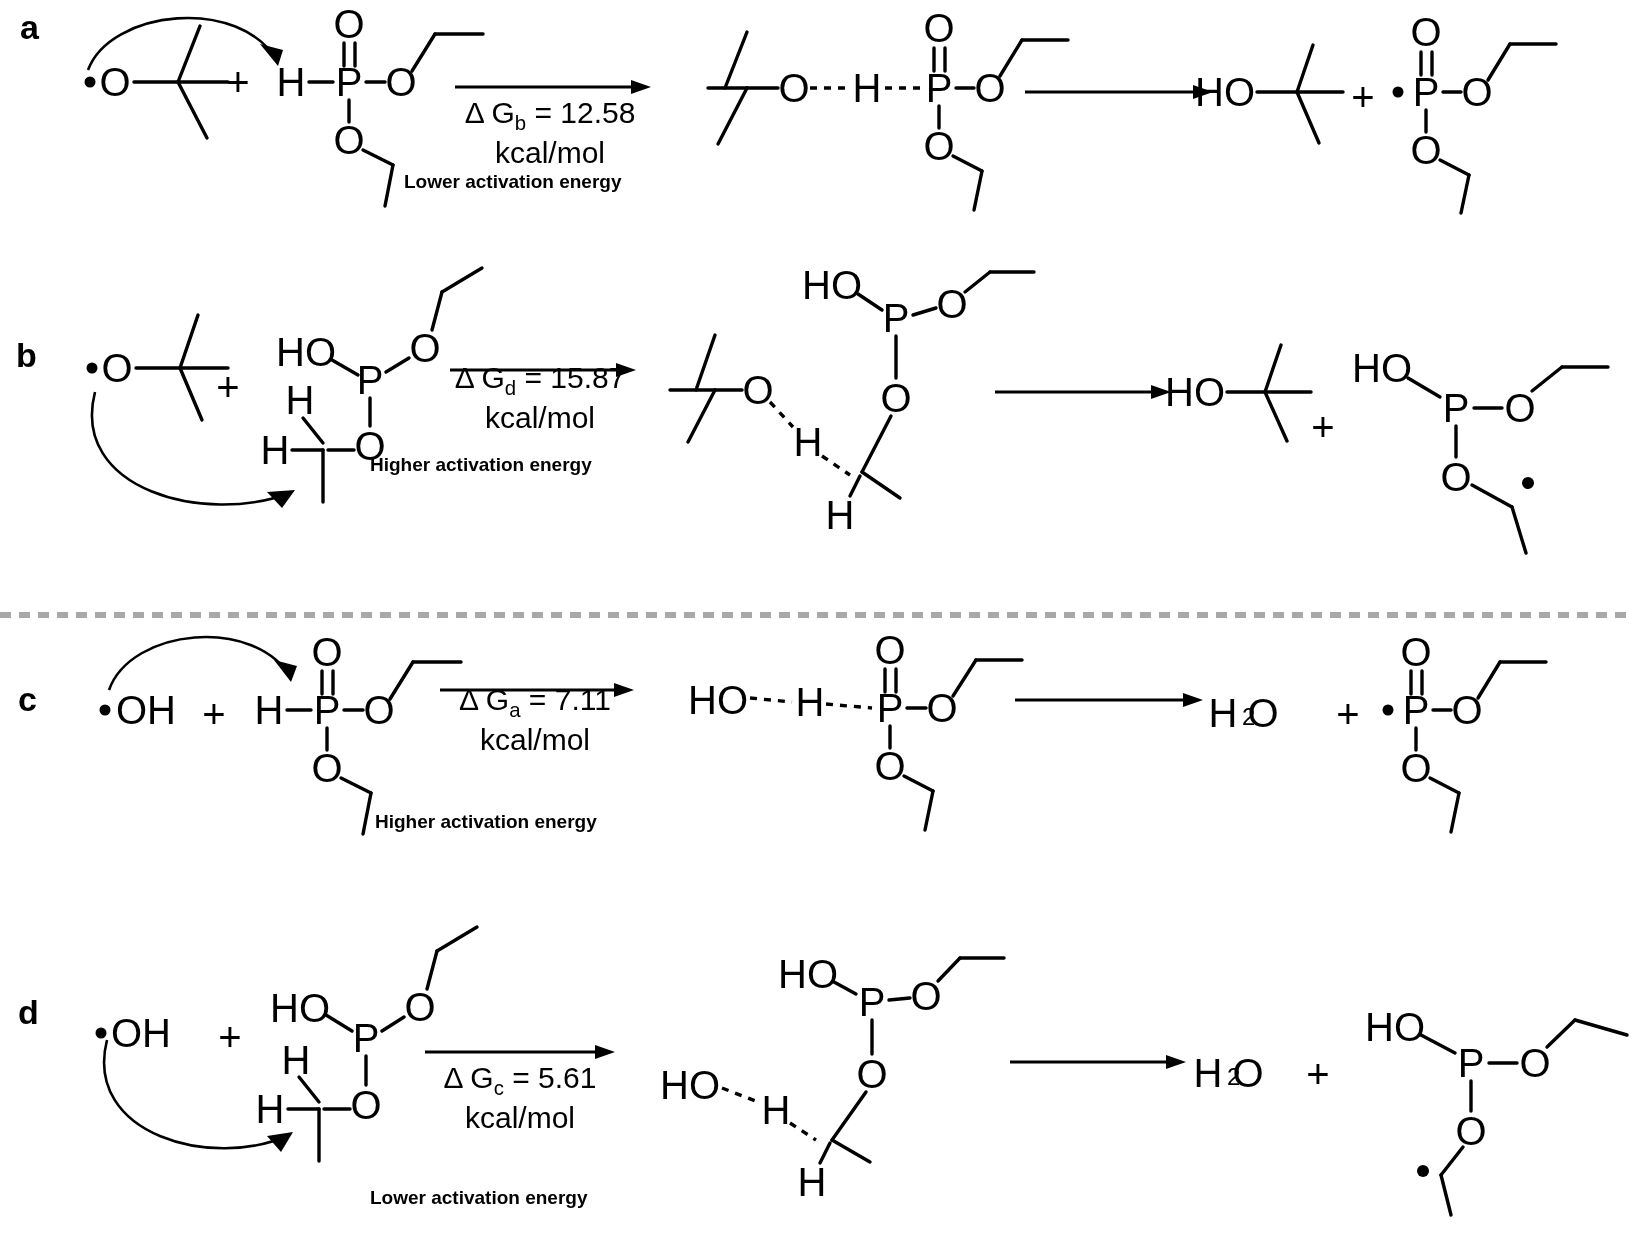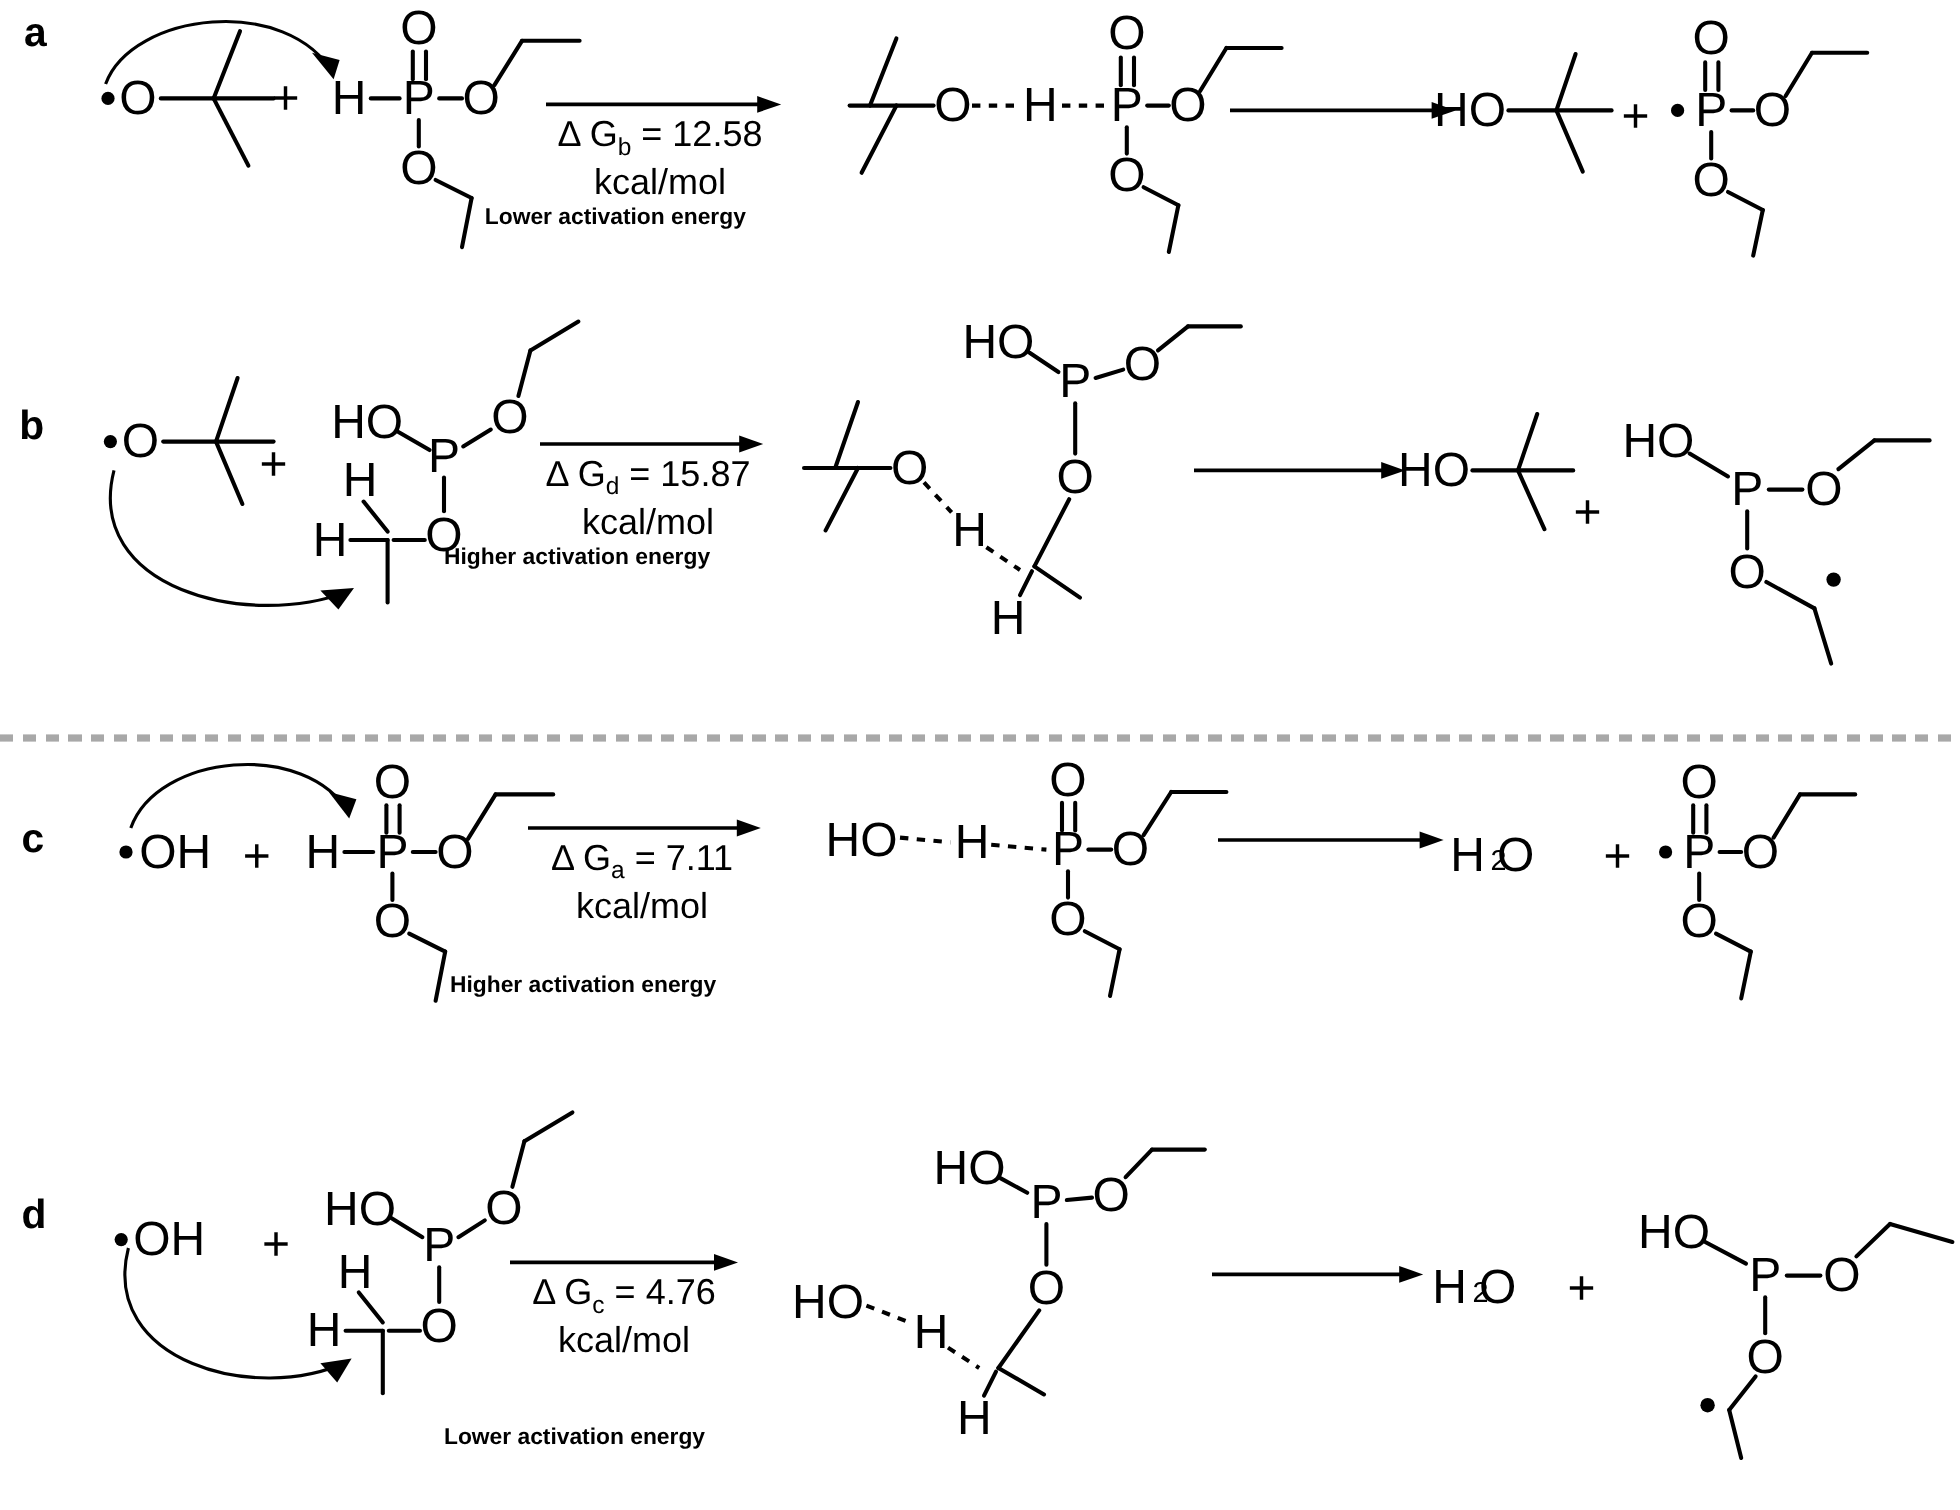--- a/index.html
+++ b/index.html
@@ -177,21 +177,21 @@
     <text class="at" x="5" y="170">H</text>
     <line class="bond" x1="22" y1="170" x2="53" y2="170"></line>
     <line class="bond" x1="53" y1="170" x2="53" y2="222"></line>
   </svg>
 
   <svg style="left:450px;top:78px;" width="200" height="24">
     <line class="rxnarrow" x1="0" y1="12" x2="172" y2="12"></line>
     <path class="dot" d="M 186 12 L 166 5 L 166 19 Z"></path>
   </svg>
 
-  <div class="energy-label" style="left:430px;top:98px;width:220px;">
+  <div class="energy-label" style="left:430px;top:80px;width:220px;">
     <span>Δ</span>
     <span>G</span><sub>d</sub>
     <span>=</span>
     <span>15.87</span><br>
     <span>kcal/mol</span>
   </div>
 
   <div class="act-label" style="left:370px;top:175px;">Higher activation energy</div>
 
   <svg style="left:660px;top:10px;" width="380" height="270">
@@ -285,21 +285,21 @@
     <text class="at" x="74" y="126">O</text>
     <line class="bond" x1="88" y1="136" x2="118" y2="151"></line>
     <line class="bond" x1="118" y1="151" x2="110" y2="192"></line>
   </svg>
 
   <svg style="left:440px;top:48px;" width="200" height="24">
     <line class="rxnarrow" x1="0" y1="12" x2="180" y2="12"></line>
     <path class="dot" d="M 194 12 L 174 5 L 174 19 Z"></path>
   </svg>
 
-  <div class="energy-label" style="left:430px;top:68px;width:210px;">
+  <div class="energy-label" style="left:430px;top:52px;width:210px;">
     <span>Δ</span>
     <span>G</span><sub>a</sub>
     <span>=</span>
     <span>7.11</span><br>
     <span>kcal/mol</span>
   </div>
 
   <div class="act-label" style="left:375px;top:182px;">Higher activation energy</div>
 
   <svg style="left:700px;top:12px;" width="330" height="200">
@@ -390,21 +390,21 @@
 
   <svg style="left:425px;top:100px;" width="200" height="24">
     <line class="rxnarrow" x1="0" y1="12" x2="176" y2="12"></line>
     <path class="dot" d="M 190 12 L 170 5 L 170 19 Z"></path>
   </svg>
 
   <div class="energy-label" style="left:415px;top:120px;width:210px;">
     <span>Δ</span>
     <span>G</span><sub>c</sub>
     <span>=</span>
-    <span>4.76</span><br>
+    <span>5.61</span><br>
     <span>kcal/mol</span>
   </div>
 
   <div class="act-label" style="left:370px;top:248px;">Lower activation energy</div>
 
   <svg style="left:660px;top:20px;" width="360" height="250">
     <text class="at" x="30" y="125">HO</text>
     <line class="dashbond" x1="62" y1="128" x2="98" y2="142"></line>
     <text class="at" x="116" y="150">H</text>
     <line class="dashbond" x1="130" y1="163" x2="156" y2="180"></line>

